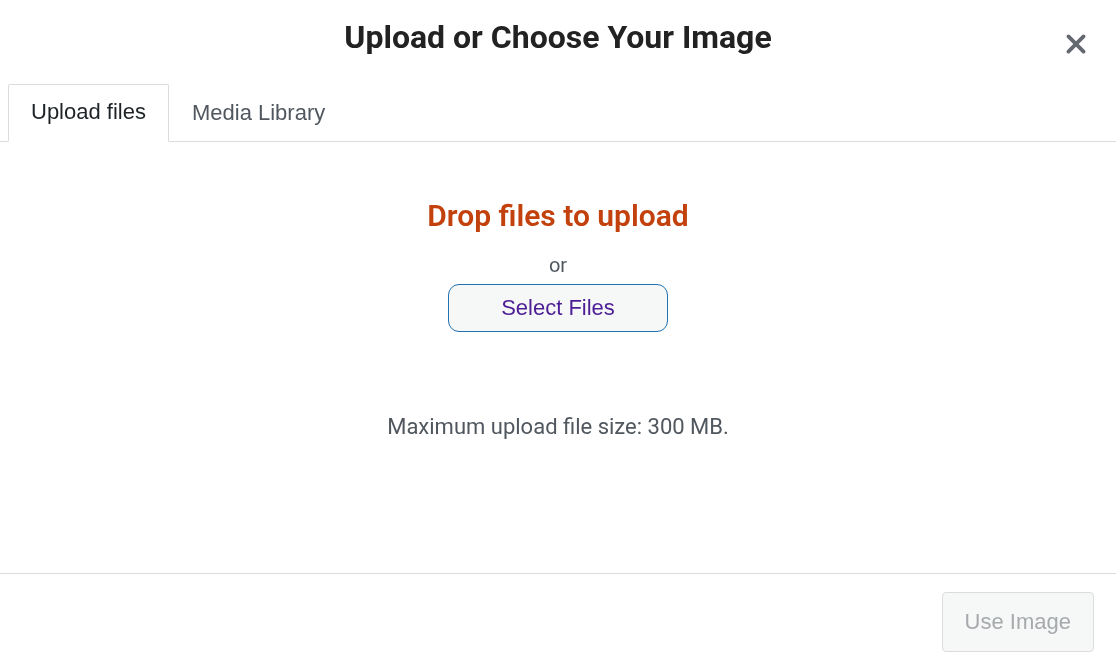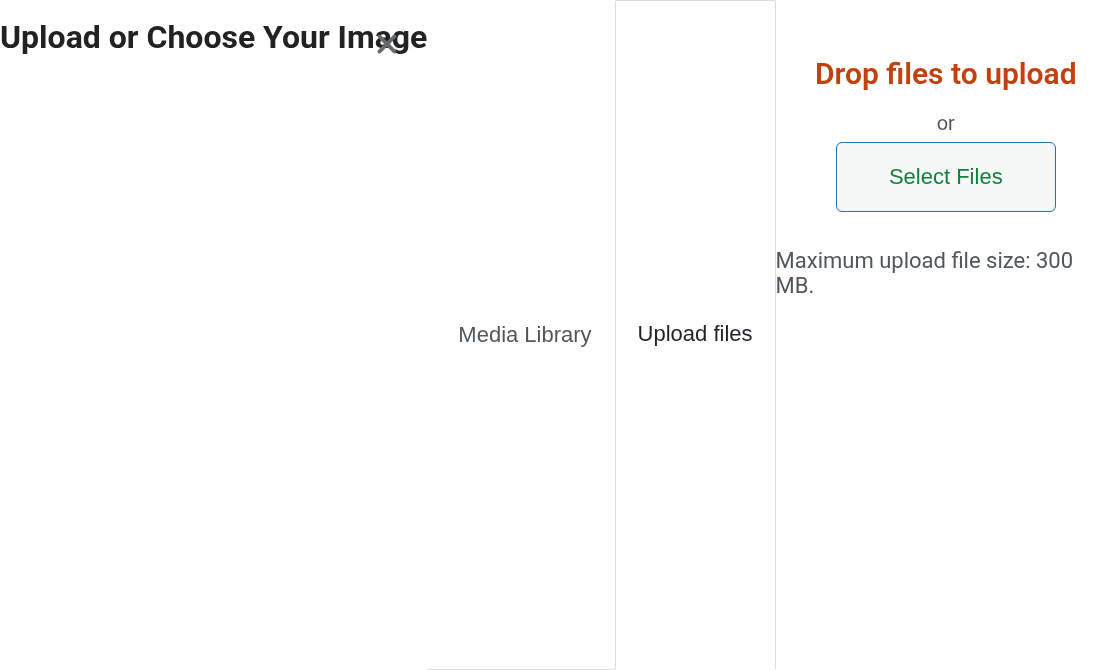--- a/index.html
+++ b/index.html
@@ -12,21 +12,21 @@
       background: #fff;
       width: 1116px;
       height: 670px;
       overflow: hidden;
       color: #32373c;
     }
     .modal {
       width: 100%;
       height: 100%;
       display: flex;
-      flex-direction: row;
+      flex-direction: column;
     }
     .header {
       position: relative;
       padding-top: 18px;
       padding-bottom: 28px;
     }
     .title {
       text-align: center;
       font-size: 32px;
       font-weight: 700;
@@ -86,31 +86,31 @@
       font-weight: 600;
       color: #c2410c;
       margin-bottom: 20px;
     }
     .or-text {
       font-size: 20px;
       color: #50575e;
       margin-bottom: 7px;
     }
     .select-files-btn {
-      padding: 21px 52px;
+      padding: 10px 52px;
       font-size: 22px;
       font-weight: 500;
-      color: #15803d;
+      color: #4c1d95;
       background: #f6f7f7;
       border: 1px solid #2271b1;
-      border-radius: 6px;
+      border-radius: 11px;
       cursor: pointer;
     }
     .max-size-text {
-      margin-top: 36px;
+      margin-top: 82px;
       font-size: 22px;
       color: #50575e;
     }
     .footer {
       border-top: 1px solid #dcdcde;
       padding: 18px 22px;
       display: flex;
       justify-content: flex-end;
     }
     .use-image-btn {
@@ -131,24 +131,27 @@
     <h1 class="title">Upload or Choose Your Image</h1>
     <button class="close-btn">
       <svg viewBox="0 0 24 24" fill="none" stroke="currentColor" stroke-width="3.5" stroke-linecap="round">
         <line x1="5" y1="5" x2="19" y2="19"></line>
         <line x1="19" y1="5" x2="5" y2="19"></line>
       </svg>
     </button>
   </div>
 
   <div class="tabs">
+    <button class="tab active">Upload files</button>
     <button class="tab">Media Library</button>
-    <button class="tab active">Upload files</button>
   </div>
 
   <div class="content">
     <div class="drop-heading">Drop files to upload</div>
     <div class="or-text">or</div>
     <button class="select-files-btn">Select Files</button>
     <div class="max-size-text">Maximum upload file size: 300 MB.</div>
   </div>
 
+  <div class="footer">
+    <button class="use-image-btn" disabled="">Use Image</button>
+  </div>
 </div>
 
 </body></html>

